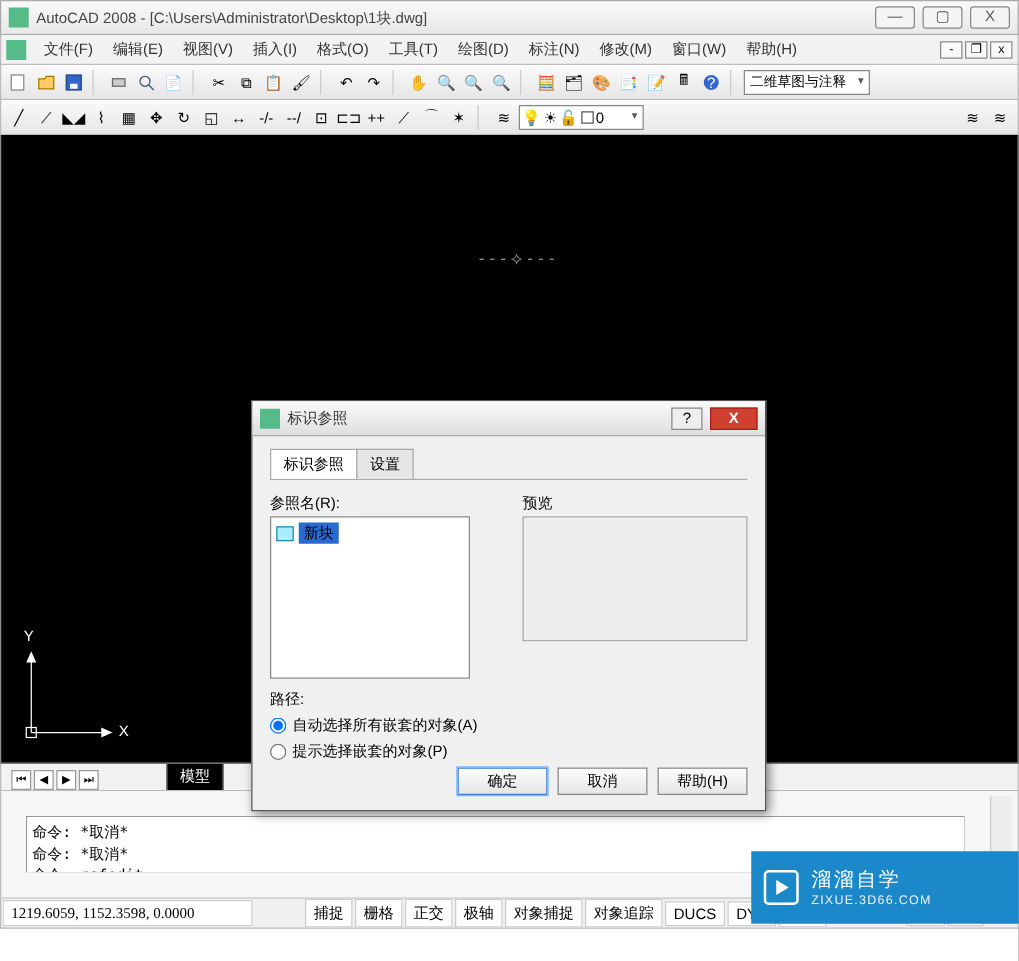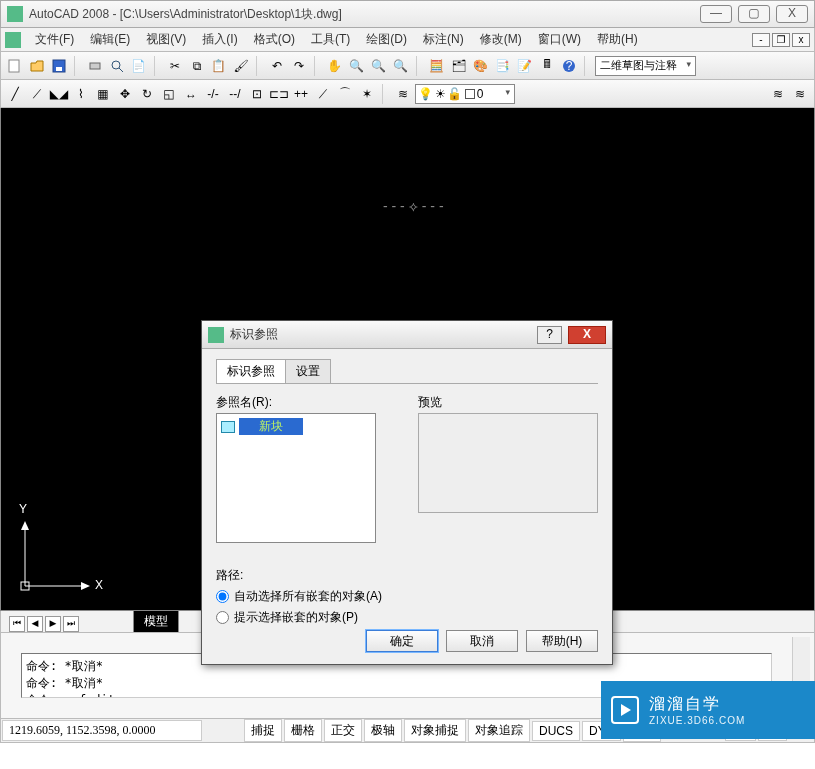--- a/index.html
+++ b/index.html
@@ -62,23 +62,23 @@
 .dlg-body { padding:10px 14px 12px 14px; }
 .tabstrip { display:flex; border-bottom:1px solid #aaa; margin-bottom:10px; }
 .tabstrip .tab { padding:3px 10px; border:1px solid #aaa; border-bottom:none; background:#fff; margin-right:-1px; cursor:pointer;}
 .tabstrip .tab.inactive { background:#e6e6e6; }
 .field-row { display:flex; gap:20px; }
 .refname { flex:1; }
 .refname-label, .preview-label, .path-label { font-size:12px; margin-bottom:2px; }
 .refname-box { width:160px; height:130px; border:1px solid #888; background:#fff; padding:4px; }
 .refname-item { display:flex; align-items:center; gap:4px; }
 .refname-item .ri-icon1 { width:14px; height:12px; background:#aef; border:1px solid #28a; }
-.refname-item .ri-text { background:#2a6ad0; color:#bef264; padding:0 20px; }
+.refname-item .ri-text { background:#2a6ad0; color:#000000; padding:0 4px; }
 .preview-box { width:180px; height:100px; border:1px solid #aaa; background:#eee; }
-.path-block { margin-top:24px; }
+.path-block { margin-top:8px; }
 .radio-row { display:flex; align-items:center; gap:5px; margin:4px 0; }
 .radio-row input { margin:0; }
 .dlg-buttons { display:flex; justify-content:flex-end; gap:8px; }
 .dlg-buttons button { width:72px; height:22px; border:1px solid #888; background:linear-gradient(#fdfdfd,#e6e6e6); cursor:pointer; }
 .dlg-buttons button.primary { border:1px solid #3b7dd8; outline:1px solid #7ab8ff; }
 
 
 .watermark { position:absolute; right:0; bottom:30px; width:214px; height:58px; background:#1b88c9; color:#fff; display:flex; align-items:center; padding:6px 10px; gap:10px; }
 .watermark .play { width:28px; height:28px; border:2px solid #fff; border-radius:4px; display:flex; align-items:center; justify-content:center;}
 .watermark .play:before { content:""; border-left:10px solid #fff; border-top:6px solid transparent; border-bottom:6px solid transparent; margin-left:2px; }

